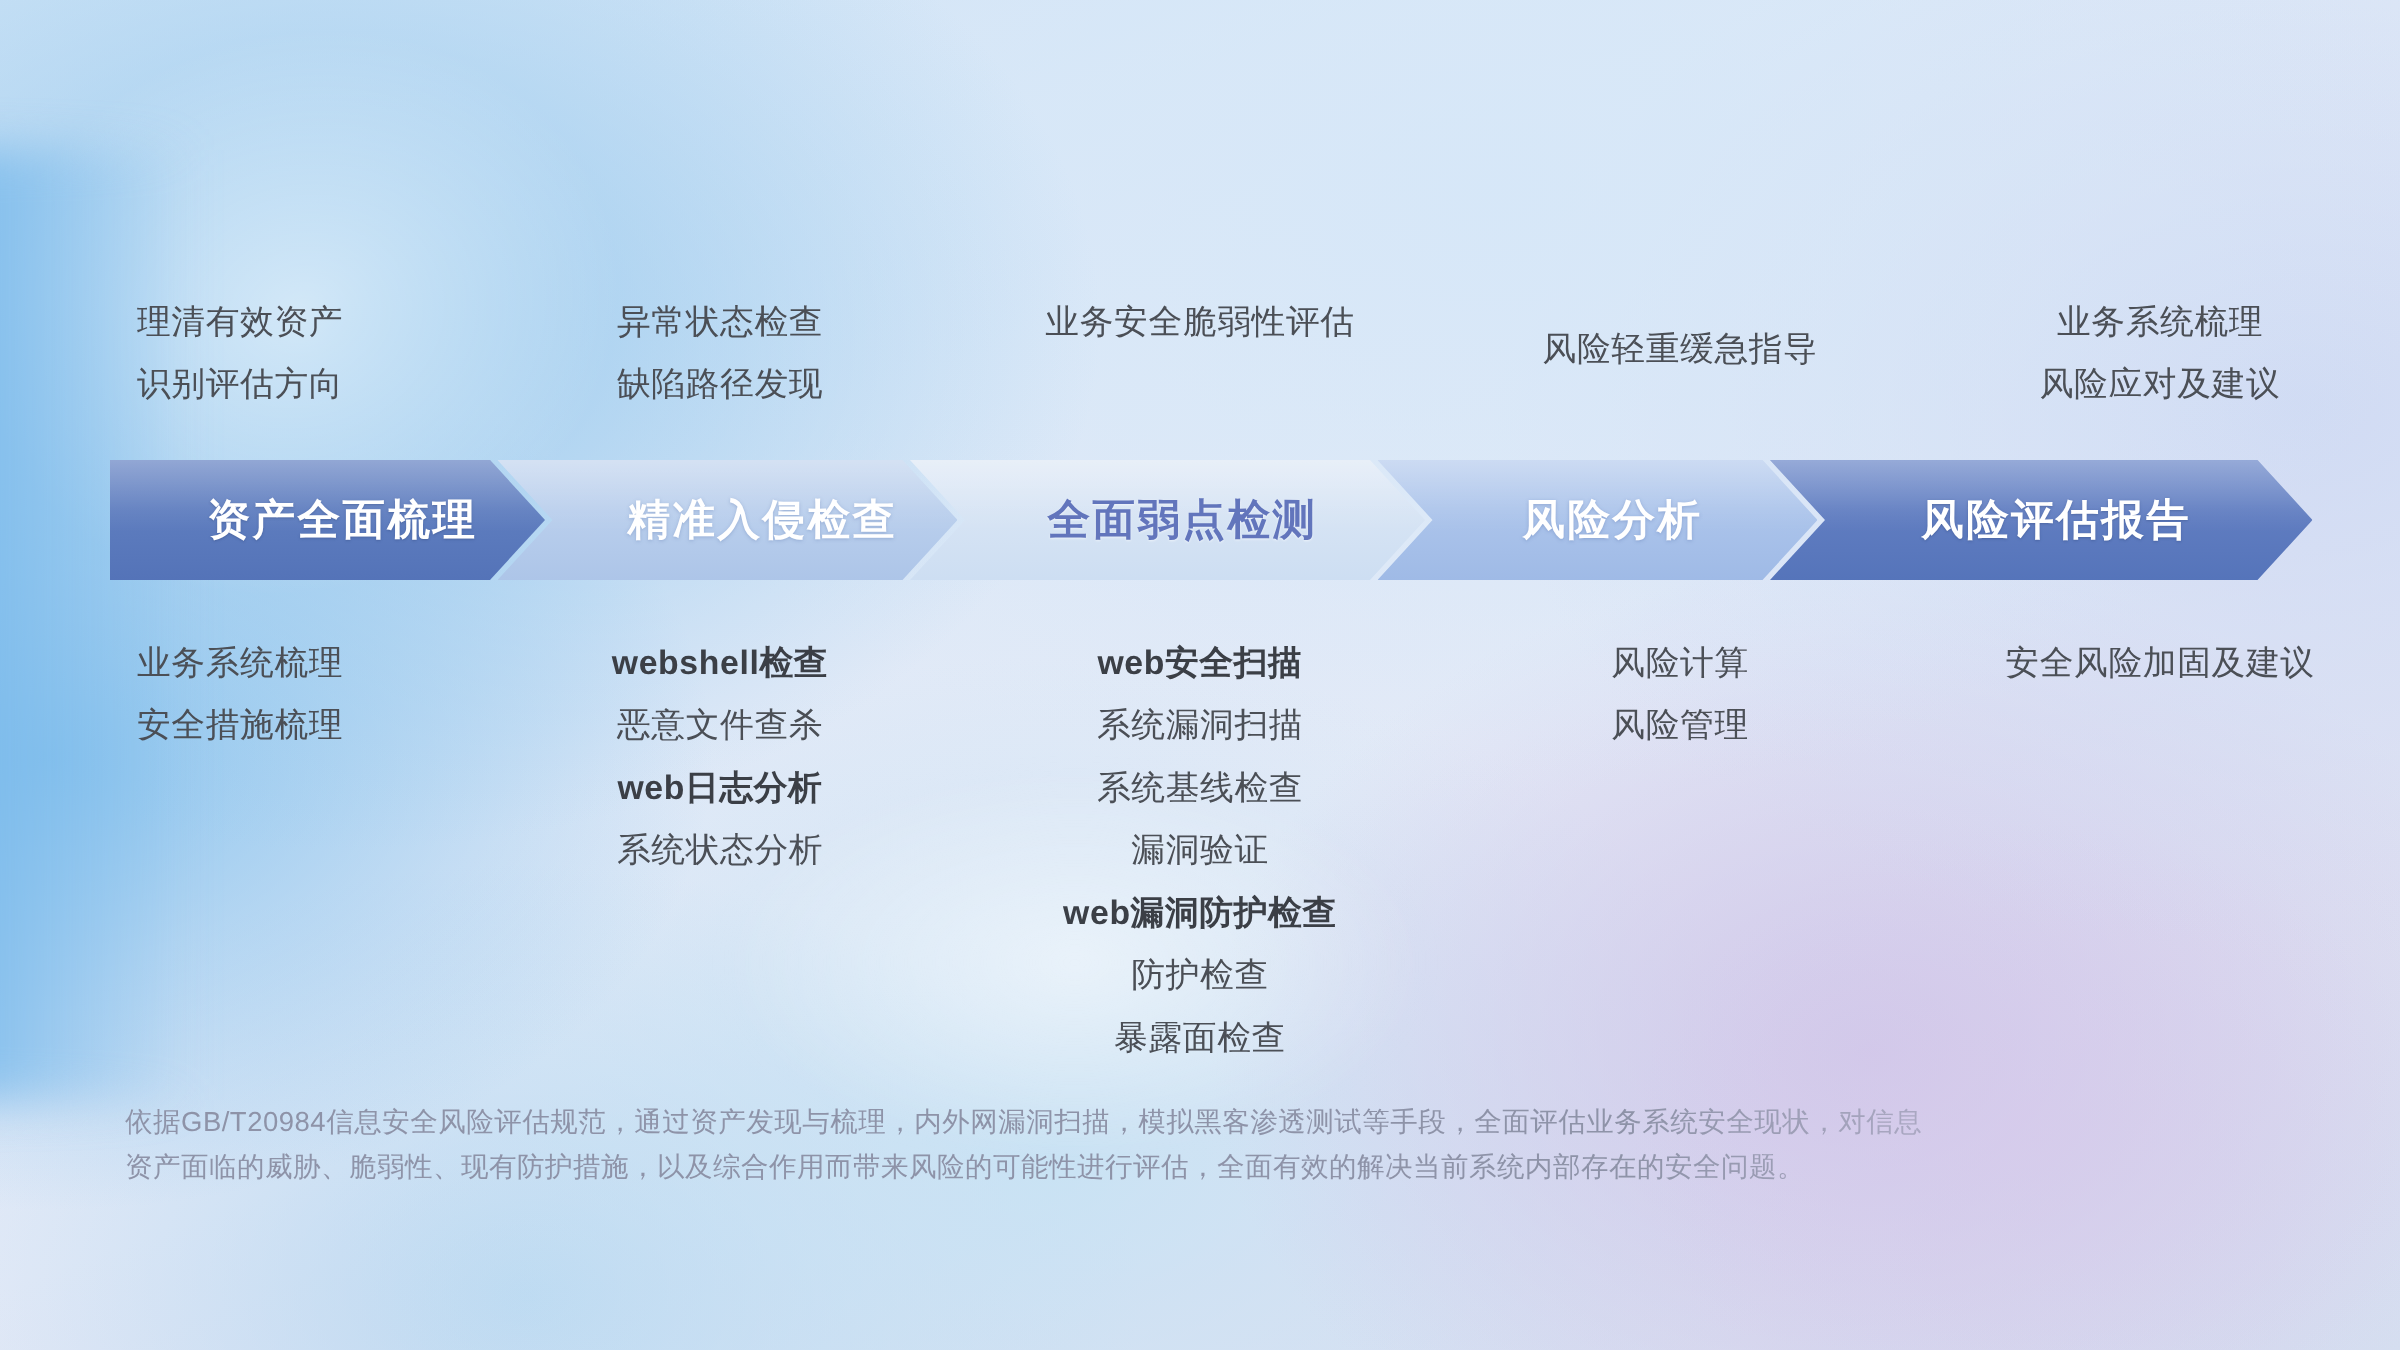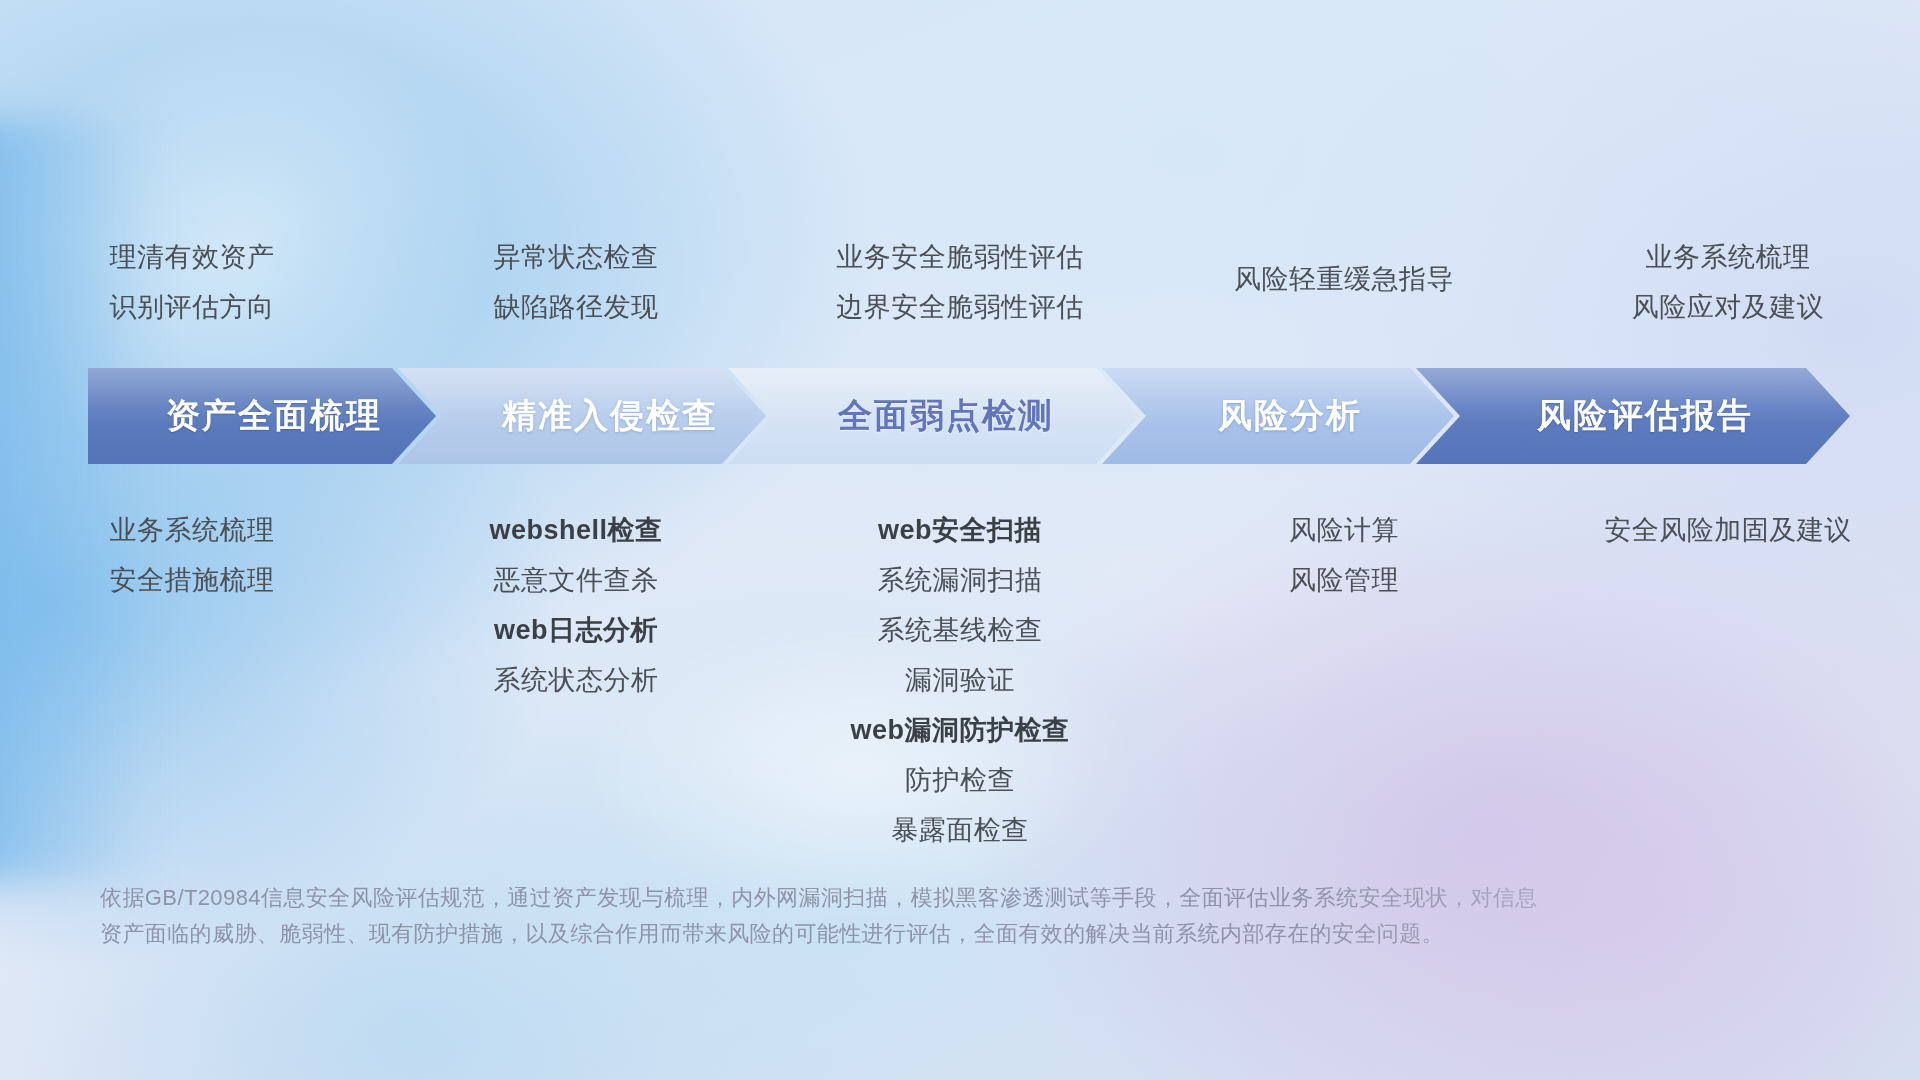--- a/index.html
+++ b/index.html
@@ -167,21 +167,20 @@
     <div class="col">
       <div class="cell">理清有效资产</div>
       <div class="cell">识别评估方向</div>
     </div>
     <div class="col">
       <div class="cell">异常状态检查</div>
       <div class="cell">缺陷路径发现</div>
     </div>
     <div class="col">
       <div class="cell">业务安全脆弱性评估</div>
-      <div class="cell">边界安全脆弱性评估</div>
     </div>
     <div class="col col-5-shift">
       <div class="cell">风险轻重缓急指导</div>
     </div>
     <div class="col">
       <div class="cell">业务系统梳理</div>
       <div class="cell">风险应对及建议</div>
     </div>
   </div>
 

